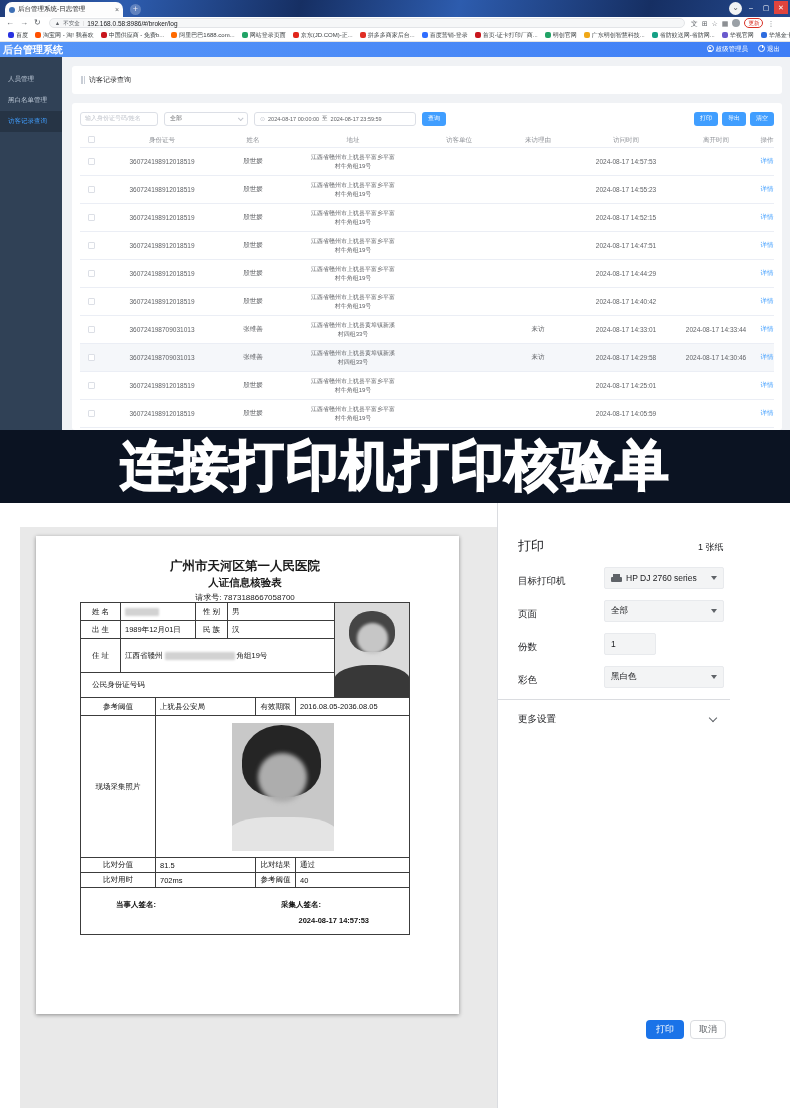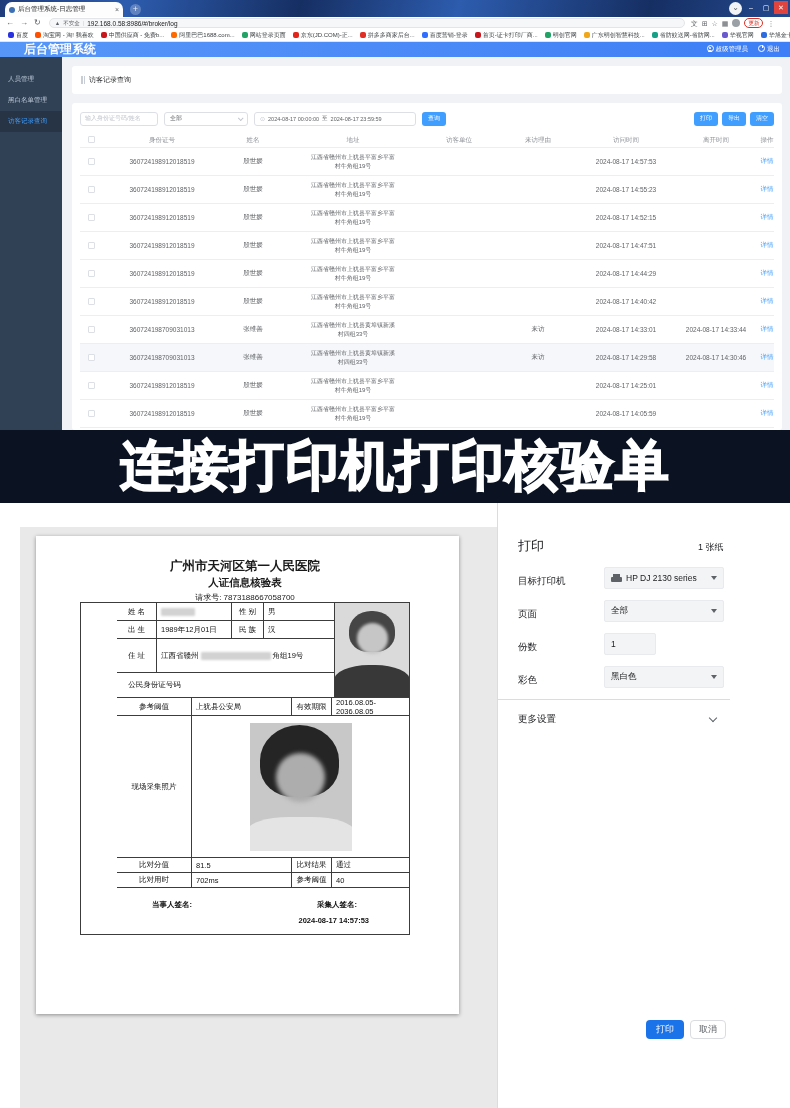--- a/index.html
+++ b/index.html
@@ -35,21 +35,21 @@
   .updatepill { border:1px solid #d93025; color:#d93025; font-size:5.5px; border-radius:7px; padding:0 3px; line-height:8px; }
 
   .bookmarks { position:absolute; top:29px; left:0; width:790px; height:13px; background:#fff;
     border-bottom:1px solid #e4e4e4; display:flex; align-items:center; padding:0 8px; gap:7px; overflow:hidden; white-space:nowrap; }
   .bm { display:inline-flex; align-items:center; gap:2px; font-size:6px; color:#3c4043; flex:none; }
   .bm i { width:6px; height:6px; border-radius:2px; display:inline-block; flex:none; }
 
   
   .appheader { position:absolute; top:42px; left:0; width:790px; height:15px;
     background:linear-gradient(90deg,#5796f8,#3e7ef6); display:flex; align-items:center; color:#fff; }
-  .appheader .brand { font-size:12px; margin-left:24px; font-weight:bold;font-family:Liberation Serif, serif; }
+  .appheader .brand { font-size:10px; margin-left:3px; font-weight:bold;font-family:Liberation Serif, serif; }
   .appheader .right { margin-left:auto; display:flex; align-items:center; gap:10px; margin-right:10px; font-size:6.5px; }
   .hicon { display:inline-block; width:7px; height:7px; border:1px solid #fff; border-radius:50%; position:relative; vertical-align:-1px; margin-right:2px;}
   .hicon.user::after { content:""; position:absolute; left:1.5px; top:1px; width:2px; height:2px; border-radius:50%; background:#fff; }
   .hicon.user::before { content:""; position:absolute; left:0.5px; top:3.5px; width:4px; height:2px; border-radius:2px 2px 0 0; background:#fff; }
   .hicon.power::after { content:""; position:absolute; left:2.5px; top:-1px; width:1px; height:3px; background:#fff; }
 
   .appbody { position:absolute; top:57px; left:0; width:790px; height:373px; display:flex; }
   .sidebar { width:62px; background:#304156; flex:none; padding-top:12px; }
   .sbitem { font-size:6.5px; color:#bfcbd9; padding:6px 8px; cursor:pointer; }
   .sbitem.active { color:#409eff; background:#263445; }
@@ -87,21 +87,21 @@
     display:flex; align-items:center; justify-content:center; }
   .banner span { color:#fff; font-size:54px; font-weight:900; letter-spacing:1px; -webkit-text-stroke:1.5px #fff; white-space:nowrap; }
 
   
   .printsec { position:absolute; top:503px; left:0; width:790px; height:605px; background:#fff; }
   .backdrop { position:absolute; left:20px; top:24px; width:477px; height:666px; background:#e9e9e9; }
   .docpage { position:absolute; left:16px; top:9px; width:423px; height:478px; background:#fff; box-shadow:0 1px 4px rgba(0,0,0,.4); }
   .doc-h1 { position:absolute; left:44px; top:22px; width:330px; text-align:center; font-size:12.5px; font-weight:bold; color:#1a1a1a; }
   .doc-h2 { position:absolute; left:44px; top:40px; width:330px; text-align:center; font-size:10.5px; font-weight:bold; color:#1a1a1a; }
   .doc-req { position:absolute; left:44px; top:56px; width:330px; text-align:center; font-size:8px; color:#1a1a1a; }
-  .doctable { position:absolute; left:44px; top:66px; width:330px; border:1.5px solid #3c3c3c; font-size:7.5px; color:#111;padding-left:36px; }
+  .doctable { position:absolute; left:44px; top:66px; width:330px; border:1.5px solid #3c3c3c; font-size:7.5px; color:#111; }
   .dr { display:flex; border-bottom:1px solid #3c3c3c; align-items:stretch; }
   .dr:last-child { border-bottom:none;gap:8px; }
   .dc { border-right:1px solid #3c3c3c; display:flex; align-items:center; justify-content:center; text-align:center; padding:1px 2px; }
   .dc.val { justify-content:flex-start; text-align:left; padding-left:4px; }
   .dc:last-child { border-right:none; }
   .dt-top { display:flex; border-bottom:1px solid #3c3c3c; }
   .dt-left { flex:1; }
   .dt-left .dr:last-child { border-bottom:none; }
   .dt-photocell { width:75px; flex:none; border-left:0px; }
   .blurbox { display:inline-block; height:8px; background:#d2d2d2; border-radius:1px; filter:blur(1px); vertical-align:middle; }
@@ -529,21 +529,21 @@
       </div>
     </div>
 
     <div class="ppanel">
       <div class="pp-title">打印</div>
       <div class="pp-sheets">1 张纸</div>
 
       <div class="pp-label" style="top:72px">目标打印机</div>
       <div class="pp-ctrl" style="top:64px">
         <span class="printer-ic"></span>
-        <span>HP DJ 2130 series</span>
+        <span>HP DJ 2760 series</span>
         <span class="arrow"></span>
       </div>
 
       <div class="pp-label" style="top:105px">页面</div>
       <div class="pp-ctrl" style="top:97px">
         <span>全部</span>
         <span class="arrow"></span>
       </div>
 
       <div class="pp-label" style="top:138px">份数</div>

